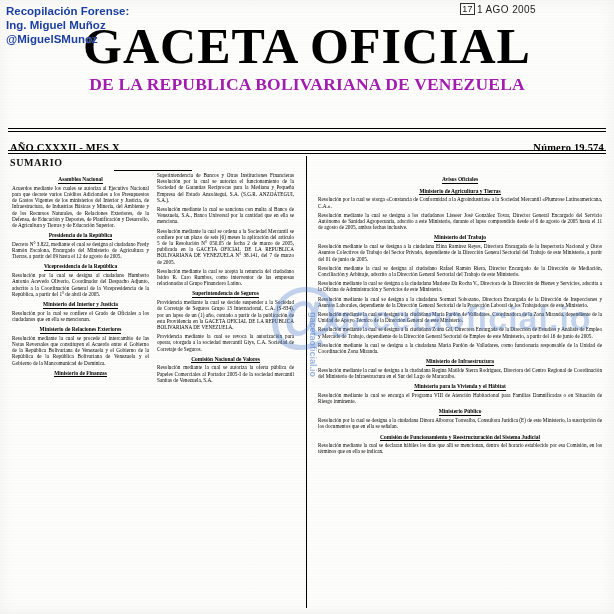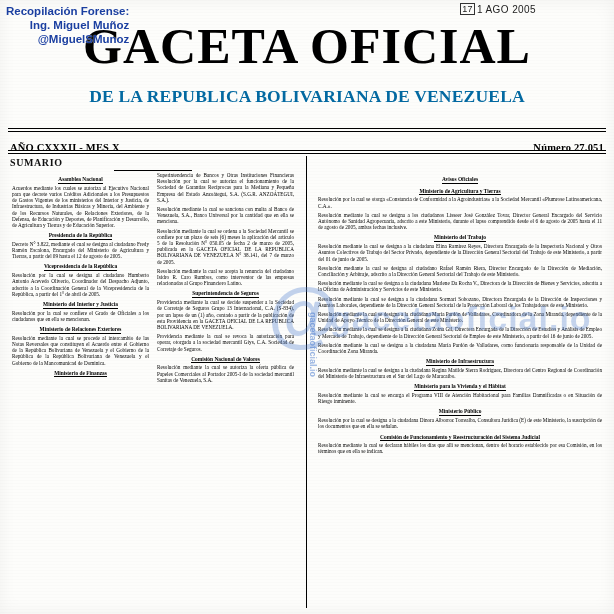--- a/index.html
+++ b/index.html
@@ -41,21 +41,21 @@
     left: 6px;
     top: 4px;
     z-index: 40;
     color: #1b3fa0;
     font-family: "Liberation Sans", sans-serif;
     font-weight: bold;
     font-size: 11.5px;
     line-height: 14px;
     text-shadow: 0 0 1px rgba(255,255,255,0.9);
   }
-  .credit div { white-space: nowrap; text-align: right; }
+  .credit div { white-space: nowrap; }
 
   
   .datestamp {
     position: absolute;
     right: 78px;
     top: 3px;
     z-index: 40;
     font-family: "Liberation Sans", sans-serif;
     font-size: 10px;
     color: #222;
@@ -82,26 +82,25 @@
   .gaceta-title {
     font-family: "Liberation Serif", serif;
     font-weight: bold;
     font-size: 50px;
     line-height: 56px;
     letter-spacing: 1px;
     color: #000;
     white-space: nowrap;
   }
   .subtitle {
-    margin-top: 12px;
     font-family: "Liberation Serif", serif;
     font-weight: bold;
     font-size: 17.5px;
     letter-spacing: 0.2px;
-    color: #0369a1;
+    color: #a21caf;
     white-space: nowrap;
   }
 
   
   .rule {
     position: absolute;
     left: 8px; right: 8px;
     height: 0;
     border-top: 1.6px solid #000;
   }
@@ -246,21 +245,21 @@
   <div class="masthead">
     <div class="gaceta-title">GACETA OFICIAL</div>
     <div class="subtitle">DE LA REPUBLICA BOLIVARIANA DE VENEZUELA</div>
   </div>
 
   <div class="rule r1"></div>
   <div class="rule r2"></div>
 
   <div class="issueline">
     <span>AÑO CXXXII - MES X</span>
-    <span>Número 27.051</span>
+    <span>Número 19.574</span>
   </div>
 
   <div class="rule r3"></div>
   <div class="rule r4"></div>
 
   <div class="colhead left">
     <span>SUMARIO</span>
     <span class="underline"></span>
   </div>
 

